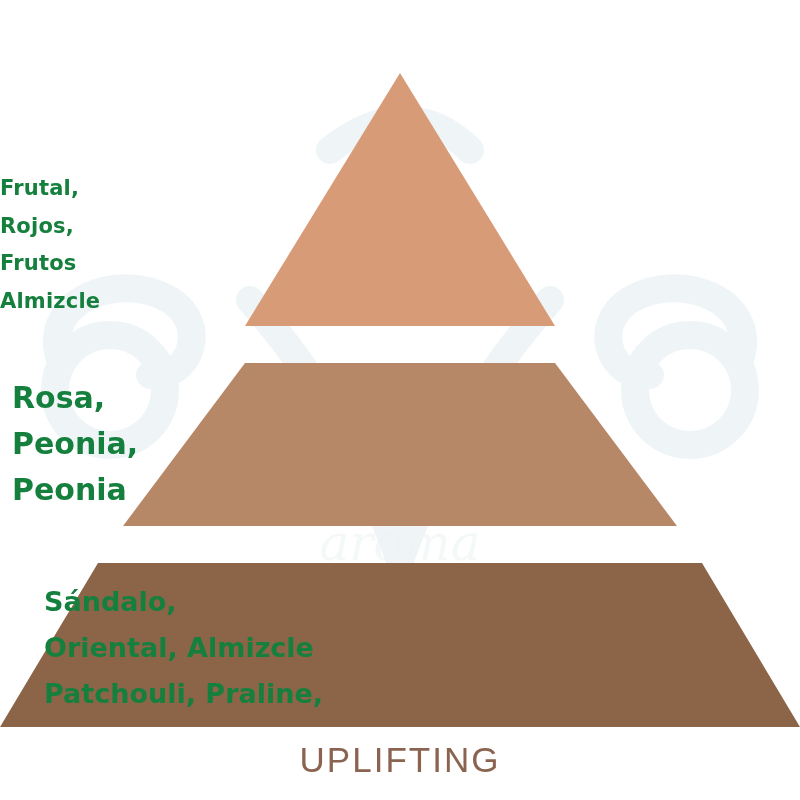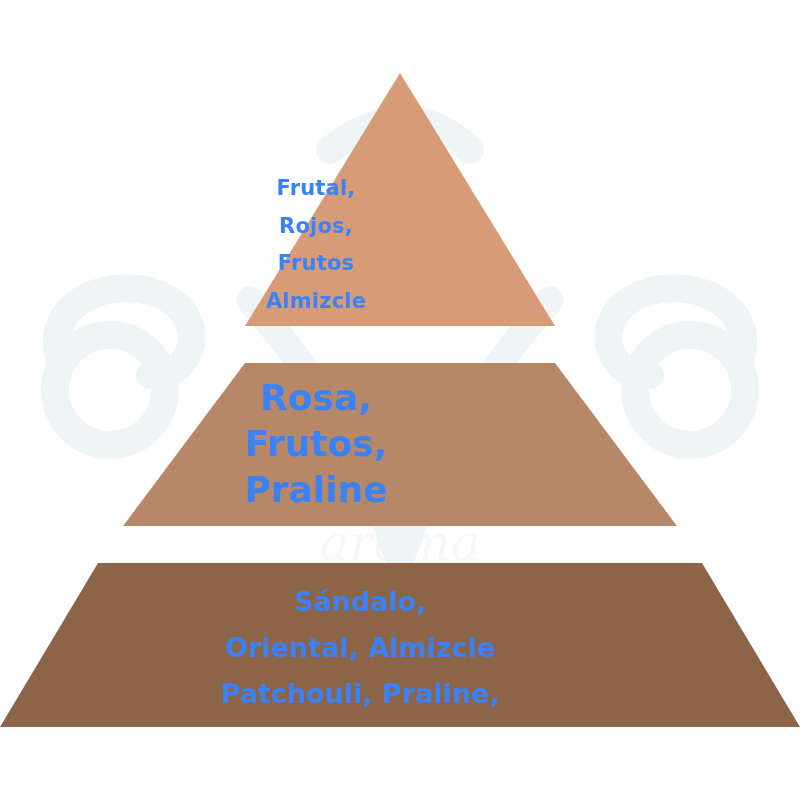--- a/index.html
+++ b/index.html
@@ -9,28 +9,27 @@
       height: 800px;
       overflow: hidden;
       background: #ffffff;
       font-family: "DejaVu Sans", "Liberation Sans", sans-serif;
     }
     svg.shapes { position: absolute; left: 0; top: 0; }
     .tier-text {
       position: absolute;
       left: 0;
       width: 632px;
-      text-align: center;
-      color: #3b82f6;
+      color: #15803d;
       font-weight: bold;
       font-family: "DejaVu Sans", sans-serif;
     }
     .tier-text .line { display: block; }
     .t1 { top: 170px; font-size: 21px; line-height: 37.5px; letter-spacing: 0.2px; }
-    .t2 { top: 375px; font-size: 36px; line-height: 46px; }
+    .t2 { top: 375px; font-size: 30px; line-height: 46px; margin-left: 12px; }
     .t3 { top: 579px; font-size: 27px; line-height: 46px; margin-left: 44px; }
     .caption {
       position: absolute;
       left: 0;
       width: 800px;
       top: 740px;
       text-align: center;
       font-family: "Liberation Sans", sans-serif;
       font-weight: normal;
       font-size: 35px;
@@ -66,23 +65,24 @@
 
   <div class="tier-text t1">
     <span class="line">Frutal,</span>
     <span class="line">Rojos,</span>
     <span class="line">Frutos</span>
     <span class="line">Almizcle</span>
   </div>
 
   <div class="tier-text t2">
     <span class="line">Rosa,</span>
-    <span class="line">Frutos,</span>
-    <span class="line">Praline</span>
+    <span class="line">Peonia,</span>
+    <span class="line">Peonia</span>
   </div>
 
   <div class="tier-text t3">
     <span class="line">Sándalo,</span>
     <span class="line">Oriental, Almizcle</span>
     <span class="line">Patchouli, Praline,</span>
   </div>
 
+  <div class="caption">UPLIFTING</div>
 </div>
 
 </body></html>

